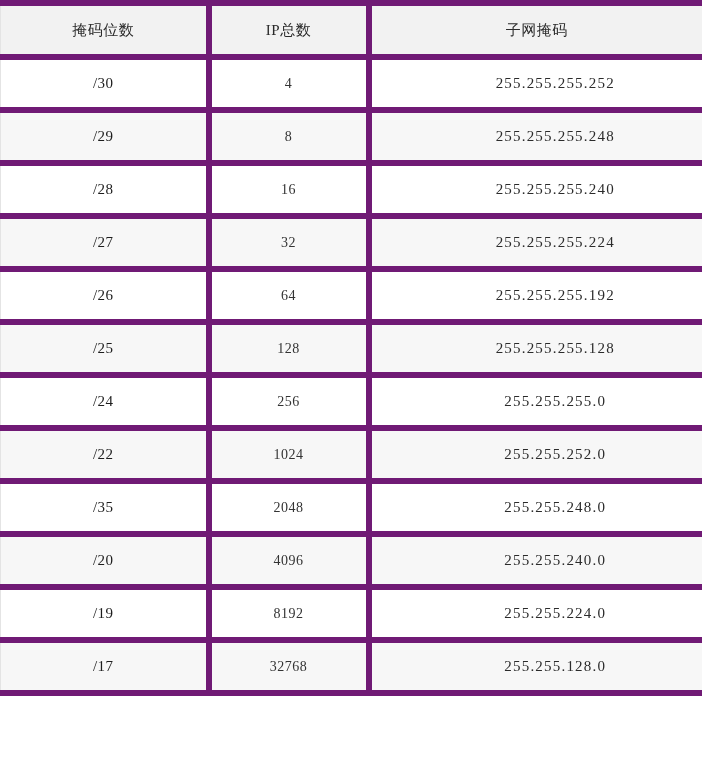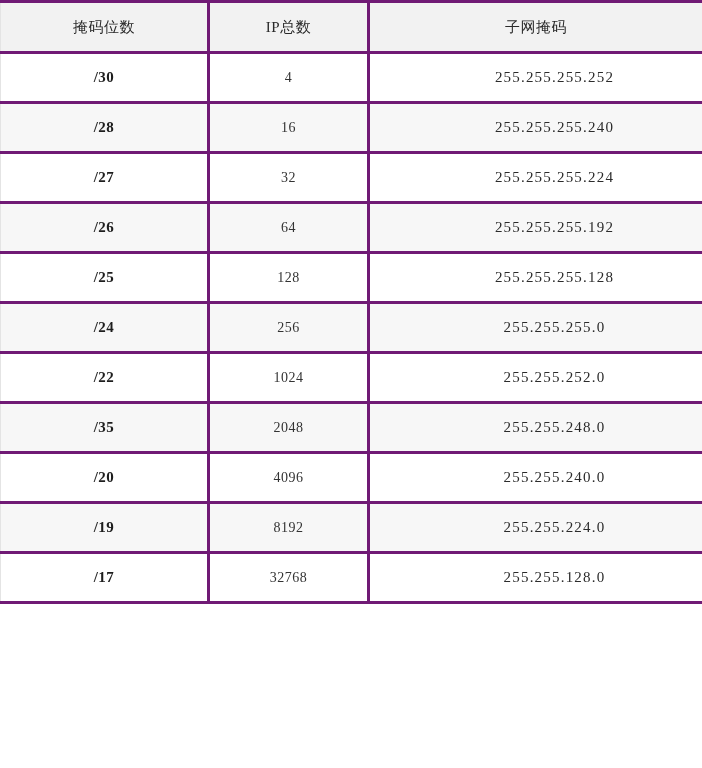--- a/index.html
+++ b/index.html
@@ -16,21 +16,21 @@
     width: 702px;
     border-collapse: collapse;
     table-layout: fixed;
   }
   #subnet-table col.c1 { width: 208px; }
   #subnet-table col.c2 { width: 160px; }
   #subnet-table col.c3 { width: 334px; }
 
   #subnet-table th,
   #subnet-table td {
-    border: 3px solid #701a75;
+    border: 6px solid #701a75;
     height: 47px;
     text-align: center;
     vertical-align: middle;
     padding: 0 4px;
     font-size: 15px;
     letter-spacing: 0.5px;
   }
   #subnet-table thead th {
     background: #f2f2f2;
     font-weight: normal;
@@ -38,21 +38,21 @@
     font-size: 15px;
     height: 48px;
   }
   #subnet-table tbody tr:nth-child(odd) td {
     background: #ffffff;
   }
   #subnet-table tbody tr:nth-child(even) td {
     background: #f7f7f7;
   }
   #subnet-table tbody td.prefix {
-    font-weight: bold;
+    font-weight: normal;
     font-size: 15px;
     color: #1d1d1d;
   }
   #subnet-table tbody td.count {
     font-size: 14px;
     color: #333333;
   }
   #subnet-table tbody td.mask {
     font-size: 15px;
     color: #2b2b2b;
@@ -79,20 +79,25 @@
       <th>掩码位数</th>
       <th>IP总数</th>
       <th>子网掩码</th>
     </tr>
   </thead>
   <tbody id="table-body">
       <tr>
         <td class="prefix">/30</td>
         <td class="count">4</td>
         <td class="mask">255.255.255.252</td>
+      </tr>
+      <tr>
+        <td class="prefix">/29</td>
+        <td class="count">8</td>
+        <td class="mask">255.255.255.248</td>
       </tr>
       <tr>
         <td class="prefix">/28</td>
         <td class="count">16</td>
         <td class="mask">255.255.255.240</td>
       </tr>
       <tr>
         <td class="prefix">/27</td>
         <td class="count">32</td>
         <td class="mask">255.255.255.224</td>

